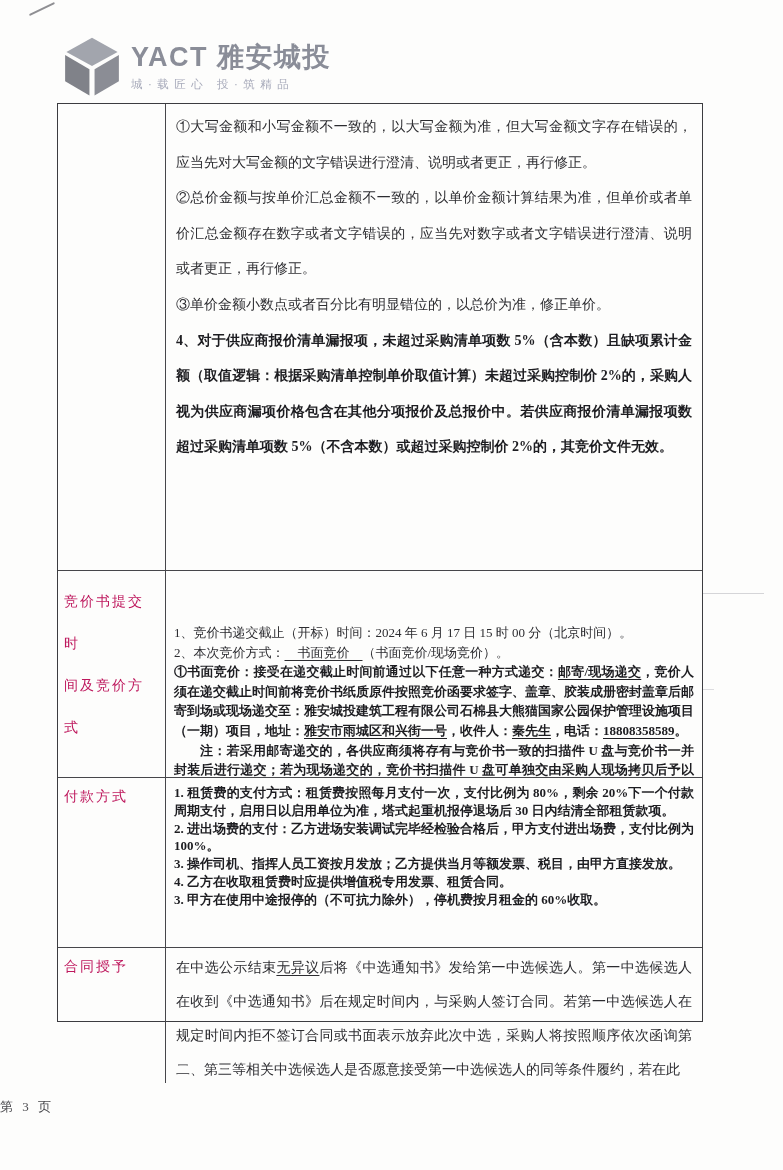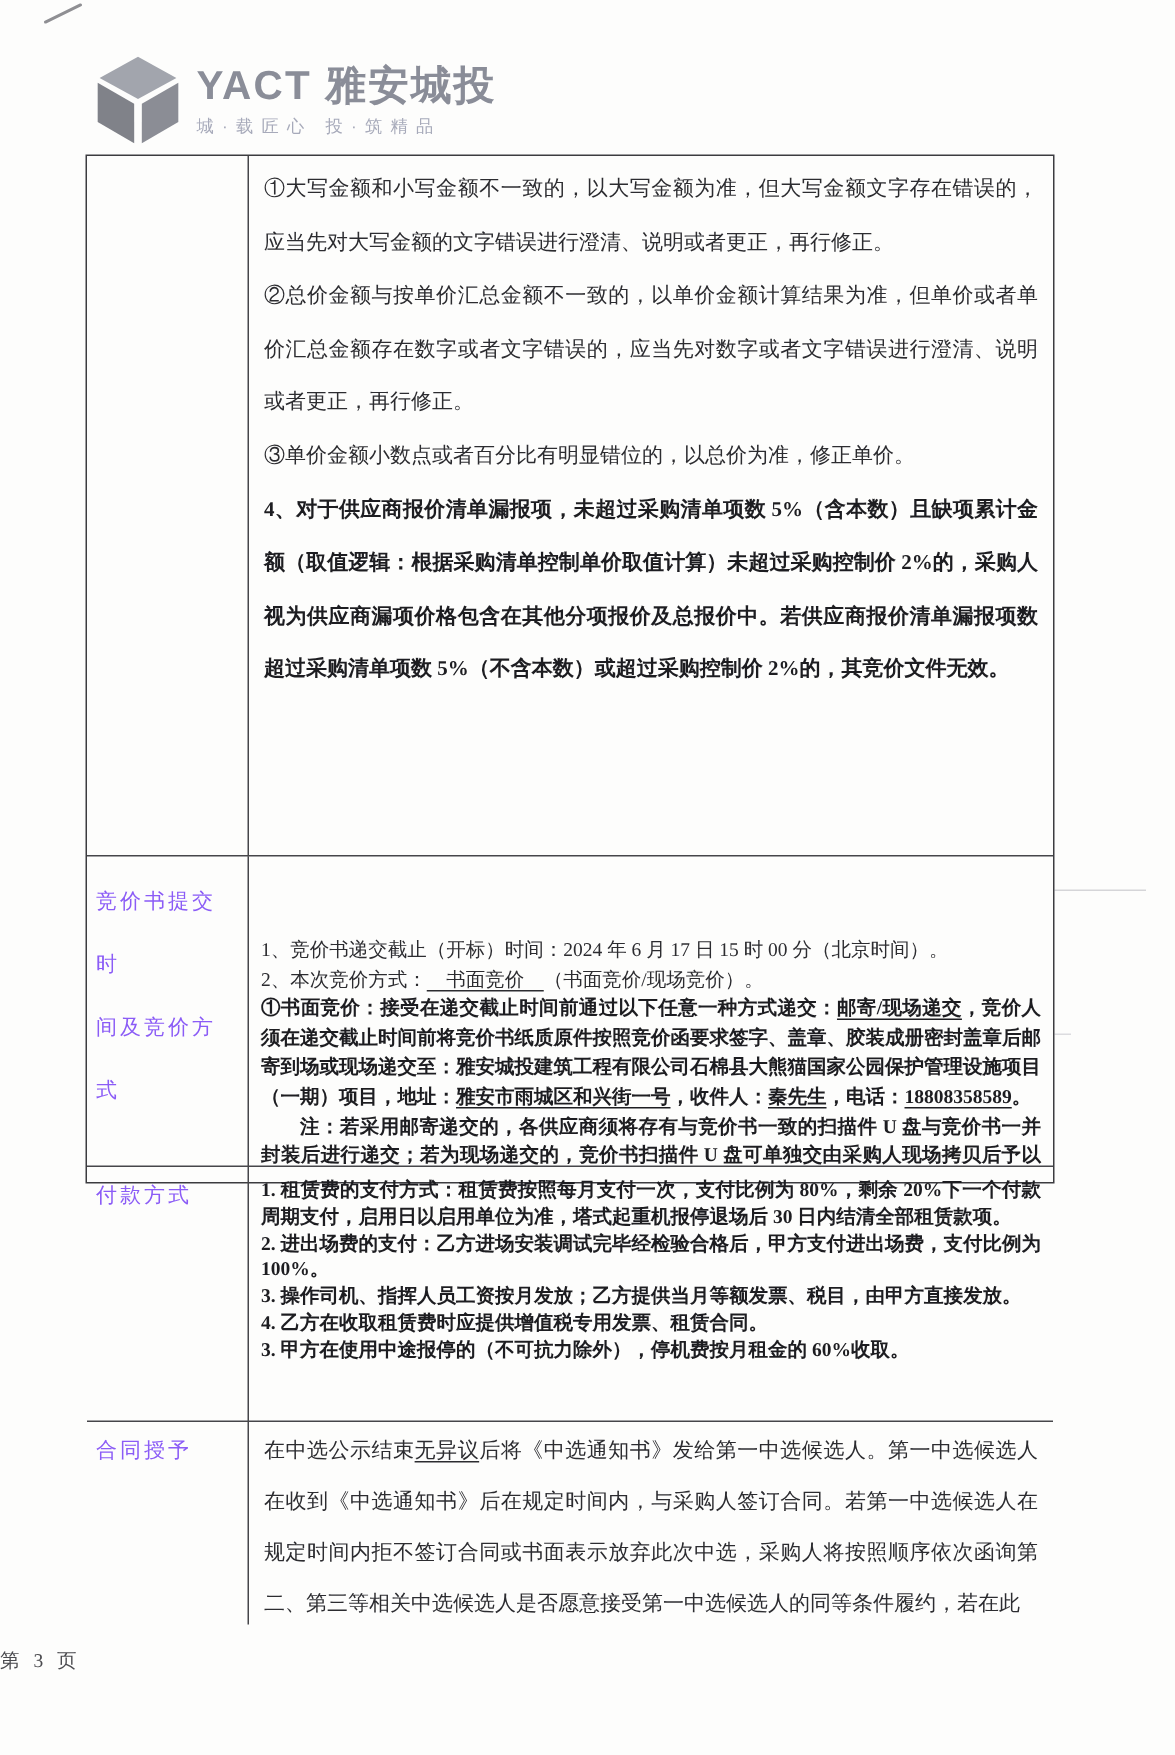--- a/index.html
+++ b/index.html
@@ -25,30 +25,30 @@
   }
   
   .artifact{position:absolute;pointer-events:none;}
   .slash{left:28px;top:8px;width:28px;height:2px;background:#8f8f93;transform:rotate(-26deg);border-radius:1px;}
   .dash1{left:700px;top:593px;width:64px;height:1px;background:#d5d5d8;}
   .dash2{left:652px;top:689px;width:62px;height:1px;background:#dcdcdf;}
   .dash3{left:560px;top:352px;width:70px;height:1px;background:#e6e6e9;}
   .dash4{left:178px;top:186px;width:56px;height:1px;background:#e4e4e7;}
   
   .doc-table{
-    position:absolute;left:57px;top:103px;width:646px;height:686px;
+    position:absolute;left:57px;top:103px;width:646px;height:919px;
     display:grid;
     grid-template-columns:108px 1fr;
     grid-template-rows:467px 207px 170px 135px;
     border:1.6px solid #3c3c40;
     box-sizing:border-box;
     background:#fdfdfc;
   }
   .cell{box-sizing:border-box;border-bottom:1.2px solid #46464a;overflow:hidden;}
-  .hcell{border-right:1.2px solid #46464a;padding:10px 6px;font-size:14px;letter-spacing:2px;color:#8b5cf6;}
+  .hcell{border-right:1.2px solid #46464a;padding:10px 6px;font-size:14px;letter-spacing:2px;color:#be185d;}
   .h2{line-height:42px;white-space:pre-line;}
   .ccell p{margin:0;text-align:justify;}
   .ccell p.indent{text-indent:2em;}
   .c1{padding:5px 10px;font-size:14px;line-height:35.6px;}
   .c2{padding:5px 8px;font-size:13px;line-height:19.6px;margin-top:47px;}
   .c3{padding:6px 8px;font-size:13px;line-height:17.8px;}
   .c4{padding:3px 10px;font-size:14px;line-height:34px;}
   .b{font-weight:700;color:#1d1d21;}
   .u{text-decoration:underline;text-underline-offset:3px;text-decoration-thickness:1px;}
   

